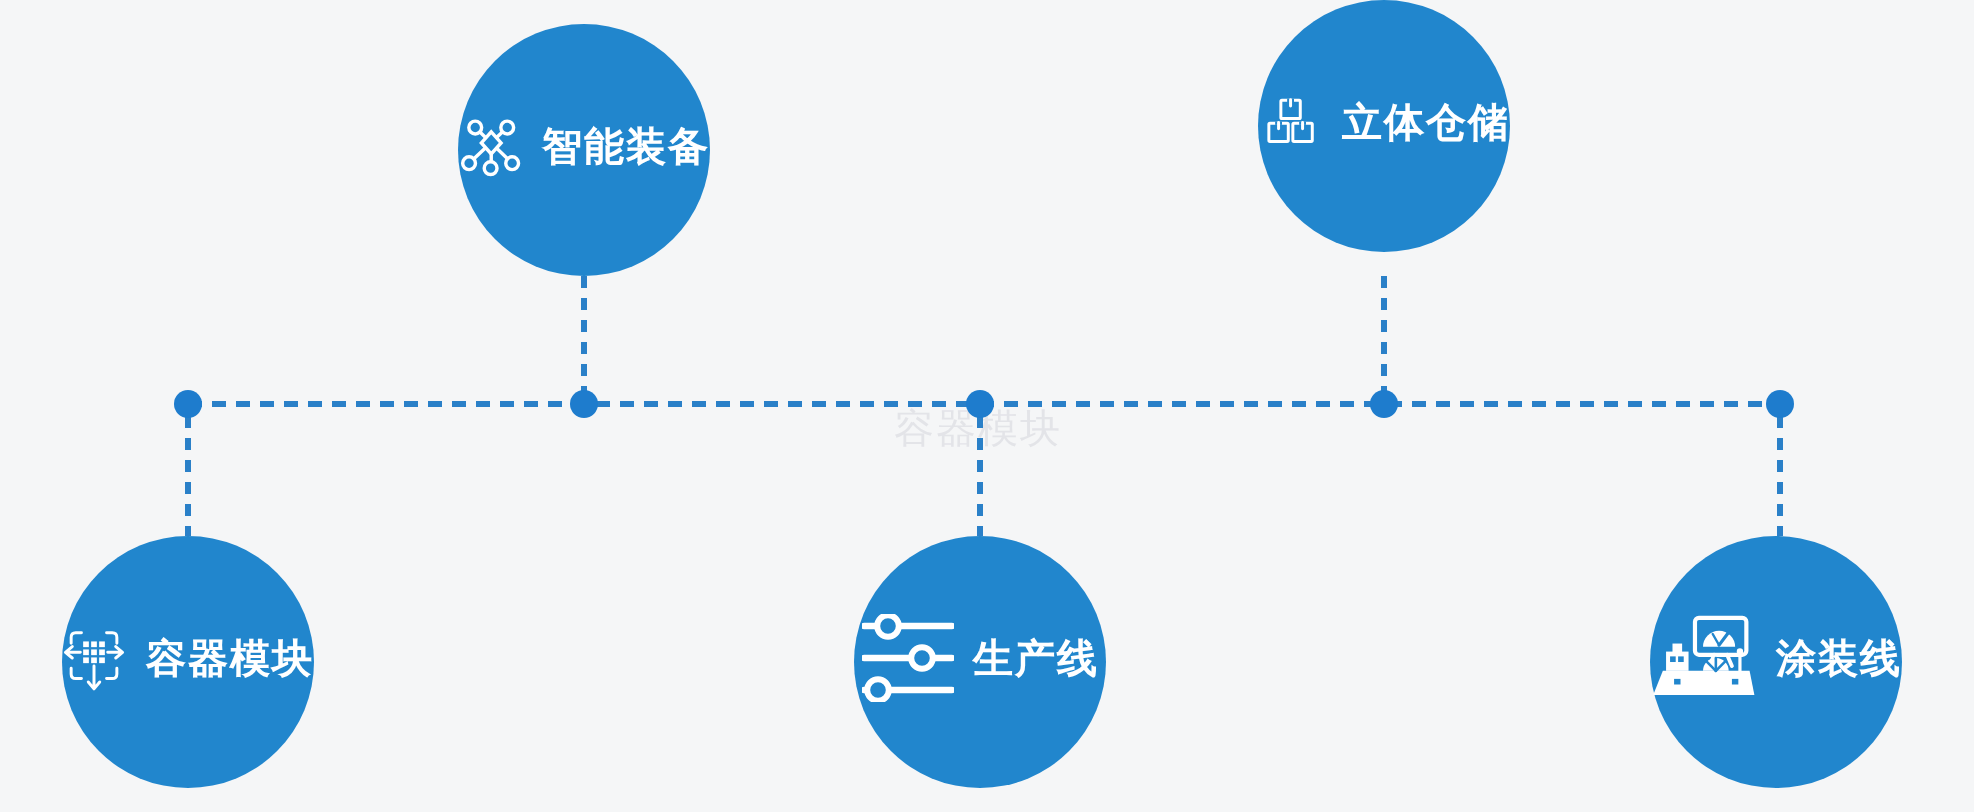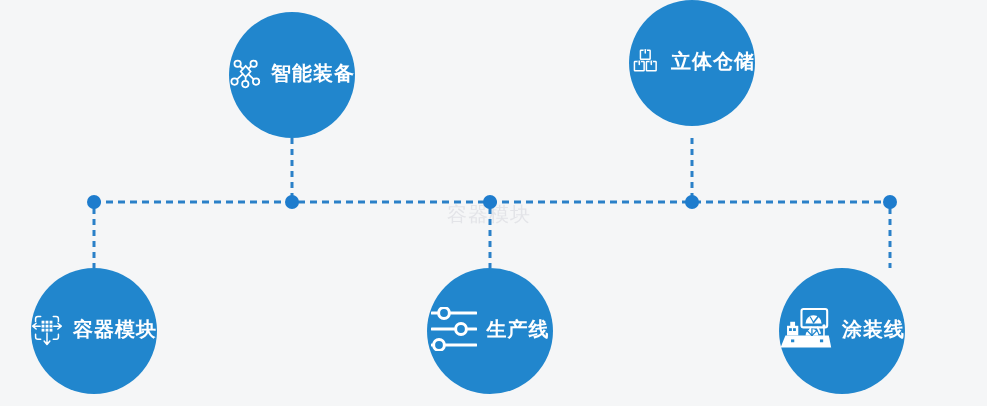--- a/index.html
+++ b/index.html
@@ -152,21 +152,21 @@
       <line class="istroke" stroke-width="3.2" x1="1" y1="6" x2="45" y2="6"></line>
       <line class="istroke" stroke-width="3.2" x1="1" y1="22" x2="45" y2="22"></line>
       <line class="istroke" stroke-width="3.2" x1="1" y1="38" x2="45" y2="38"></line>
       <circle class="iknob" stroke-width="3" cx="13" cy="6" r="5.4"></circle>
       <circle class="iknob" stroke-width="3" cx="30" cy="22" r="5.4"></circle>
       <circle class="iknob" stroke-width="3" cx="8" cy="38" r="5.4"></circle>
     </svg>
     <div class="label">生产线</div>
   </div>
 
-  <div class="node" style="left:779px;top:268px">
+  <div class="node" style="left:825px;top:268px">
     <svg width="66" height="56" viewBox="0 0 66 56">
 
       <rect class="istroke" stroke-width="2.6" x="28" y="3" width="32" height="23" rx="2.5"></rect>
       <path class="ifill" d="M33,21 A10,10 0 0 1 53,21 Z"></path>
       <line class="iblue-stroke" stroke-width="2" x1="43" y1="20" x2="49" y2="12"></line>
       <line class="iblue-stroke" stroke-width="1.4" x1="43" y1="20" x2="39" y2="13"></line>
 
       <line class="istroke" stroke-width="2.4" x1="40" y1="26" x2="37" y2="33"></line>
       <line class="istroke" stroke-width="2.4" x1="48" y1="26" x2="51" y2="33"></line>
 

